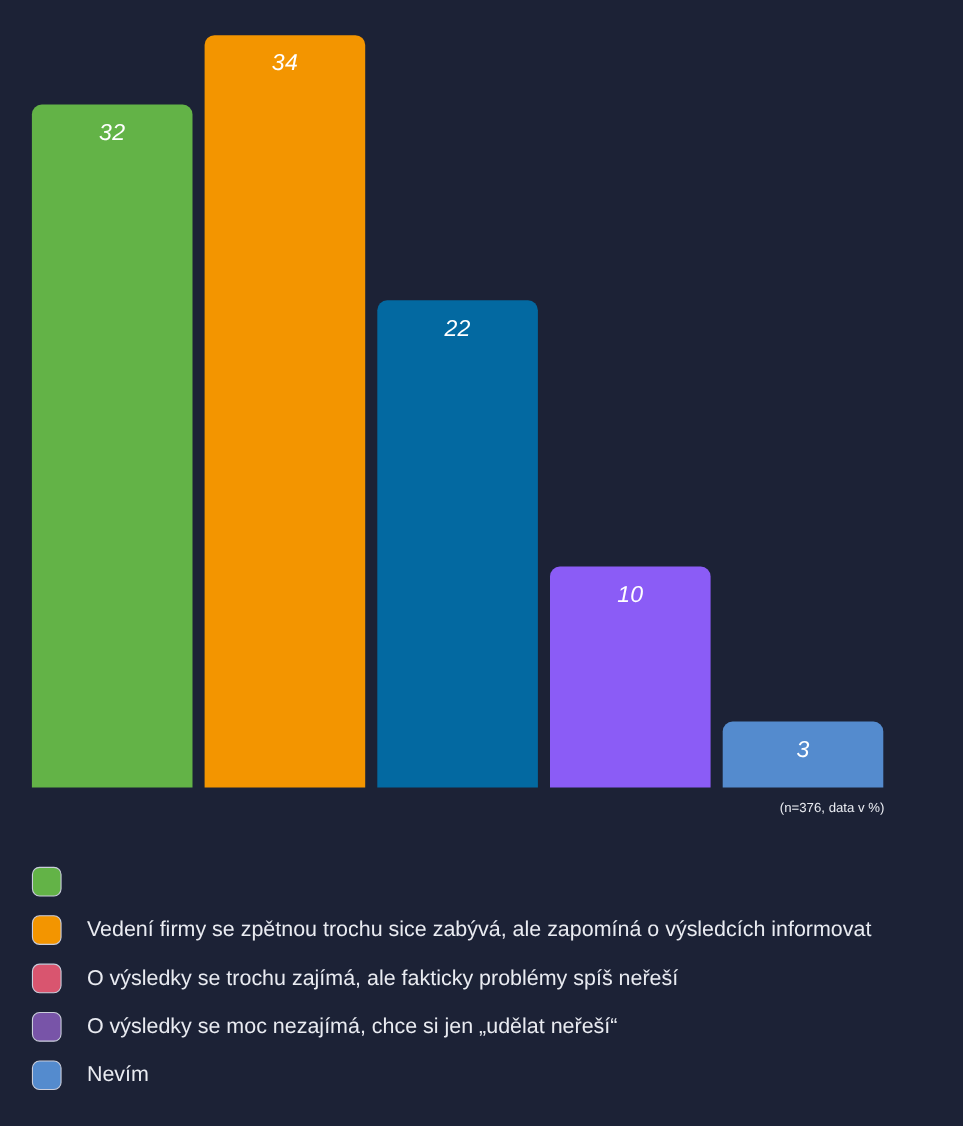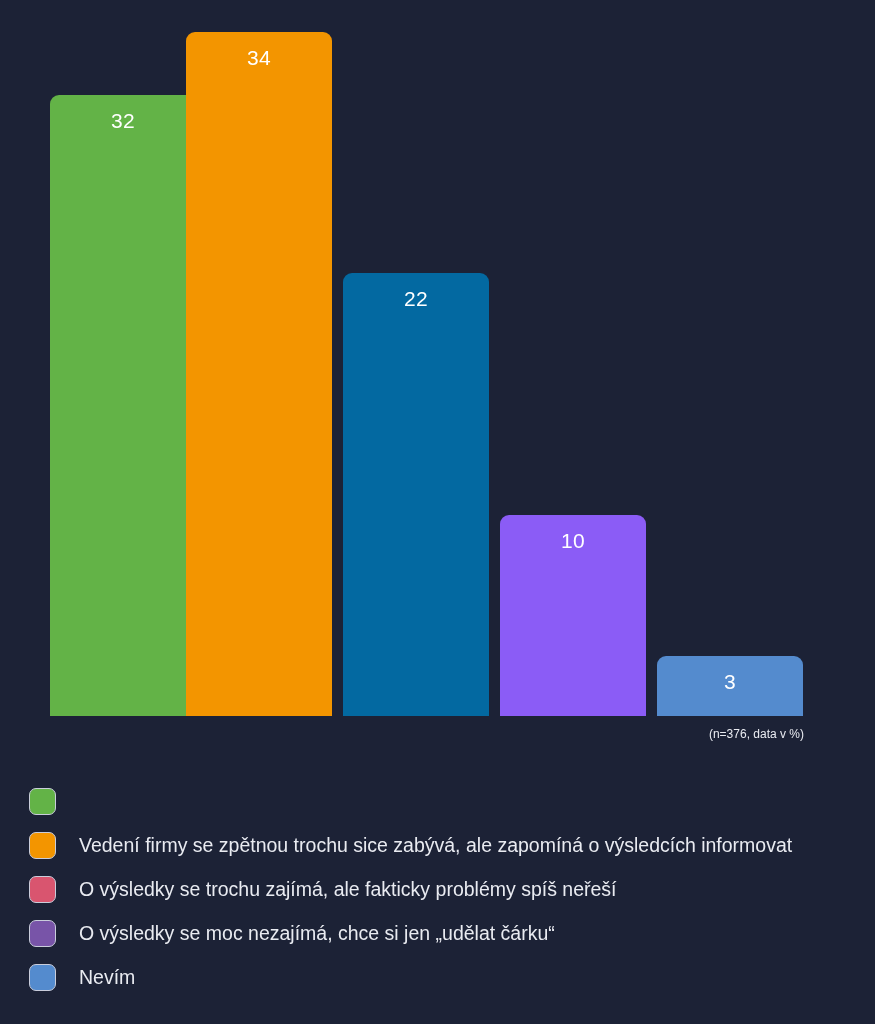--- a/index.html
+++ b/index.html
@@ -30,20 +30,21 @@
     width: 775px;
     height: 716px;
   }
 
   .bar {
     position: absolute;
     bottom: 0;
     width: 146px;
     border-radius: 9px 9px 0 0;
     box-sizing: border-box;
+    font-style: italic;
   }
 
   .bar-value {
     position: absolute;
     top: 13px;
     left: 0;
     width: 100%;
     text-align: center;
     color: #ffffff;
     font-size: 21px;
@@ -93,21 +94,21 @@
     line-height: 24px;
     white-space: nowrap;
     font-family: "Liberation Sans", sans-serif;
   }
 </style>
 </head>
 <body>
 
 <div class="chart-area">
   <div class="plot" id="plot">
-      <div class="bar" style="left: 0px; height: 621px; background: rgb(99, 179, 71); margin-left: 21px;">
+      <div class="bar" style="left: 0px; height: 621px; background: rgb(99, 179, 71);">
         <div class="bar-value">32</div>
       </div>
       <div class="bar" style="left: 157px; height: 684px; background: rgb(243, 149, 0);">
         <div class="bar-value">34</div>
       </div>
       <div class="bar" style="left: 314px; height: 442.588px; background: #0369a1; padding-left: 20px;">
         <div class="bar-value">22</div>
       </div>
       <div class="bar" style="left: 471px; height: 201.176px; background: #8b5cf6;">
         <div class="bar-value">10</div>
@@ -126,19 +127,19 @@
     <div class="legend-item">
       <span class="legend-swatch" style="background: rgb(243, 149, 0);"></span>
       <span class="legend-label">Vedení firmy se zpětnou trochu sice zabývá, ale zapomíná o výsledcích informovat</span>
     </div>
     <div class="legend-item">
       <span class="legend-swatch" style="background: rgb(217, 85, 111);"></span>
       <span class="legend-label">O výsledky se trochu zajímá, ale fakticky problémy spíš neřeší</span>
     </div>
     <div class="legend-item">
       <span class="legend-swatch" style="background: rgb(120, 84, 168);"></span>
-      <span class="legend-label">O výsledky se moc nezajímá, chce si jen „udělat čárku“</span>
+      <span class="legend-label">O výsledky se moc nezajímá, chce si jen „udělat neřeší“</span>
     </div>
     <div class="legend-item">
       <span class="legend-swatch" style="background: rgb(84, 139, 206);"></span>
       <span class="legend-label">Nevím</span>
     </div>
   </div>
 
 </body></html>

